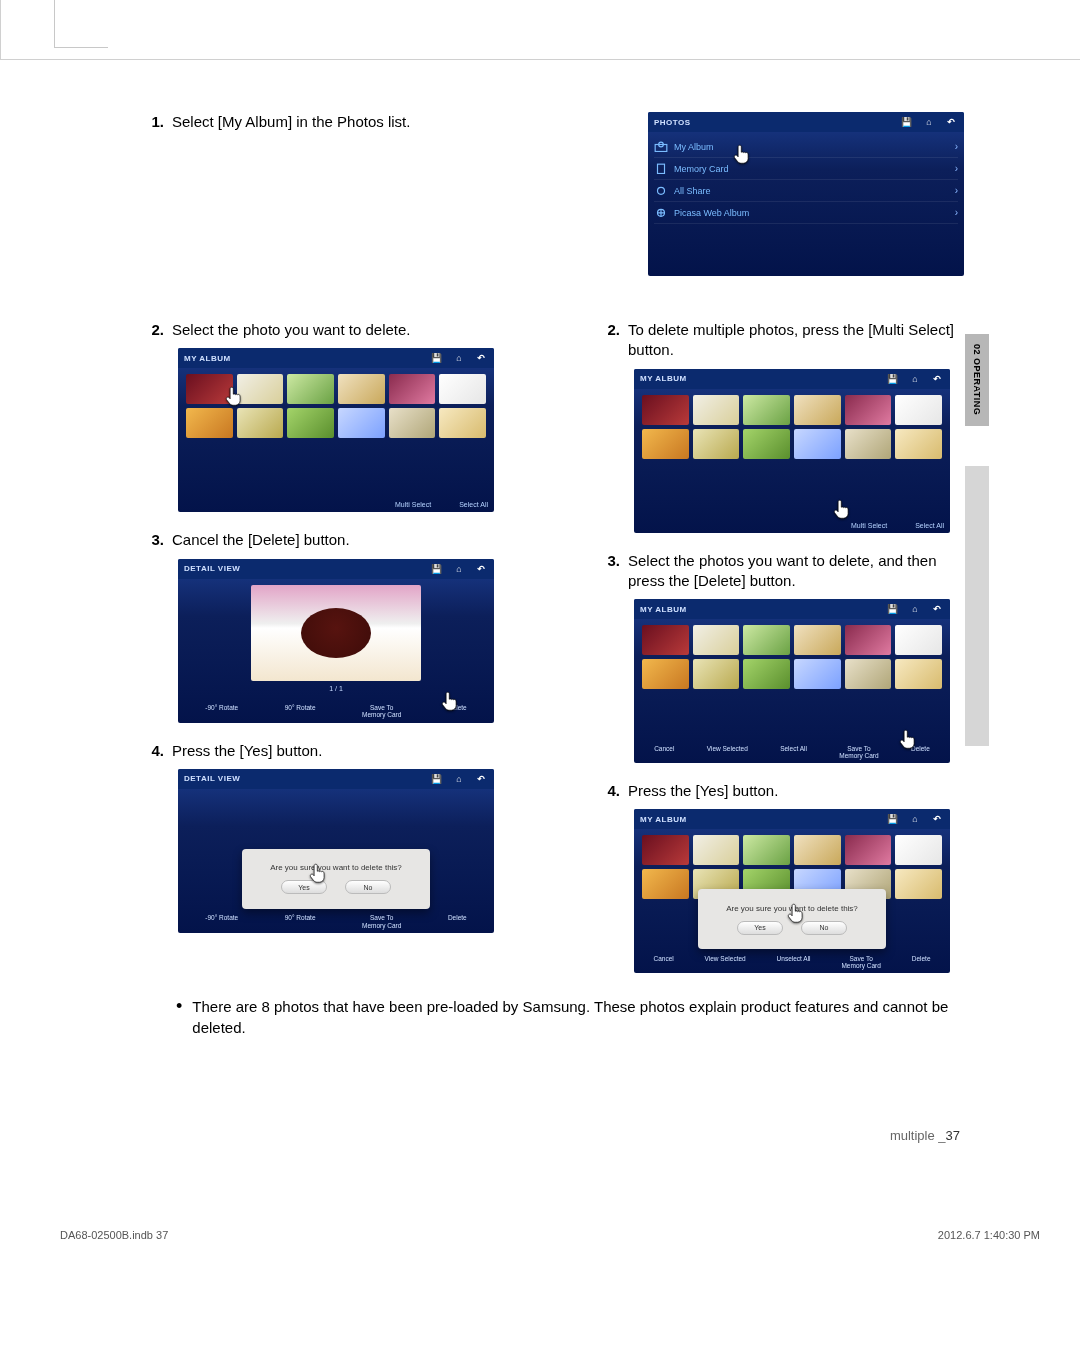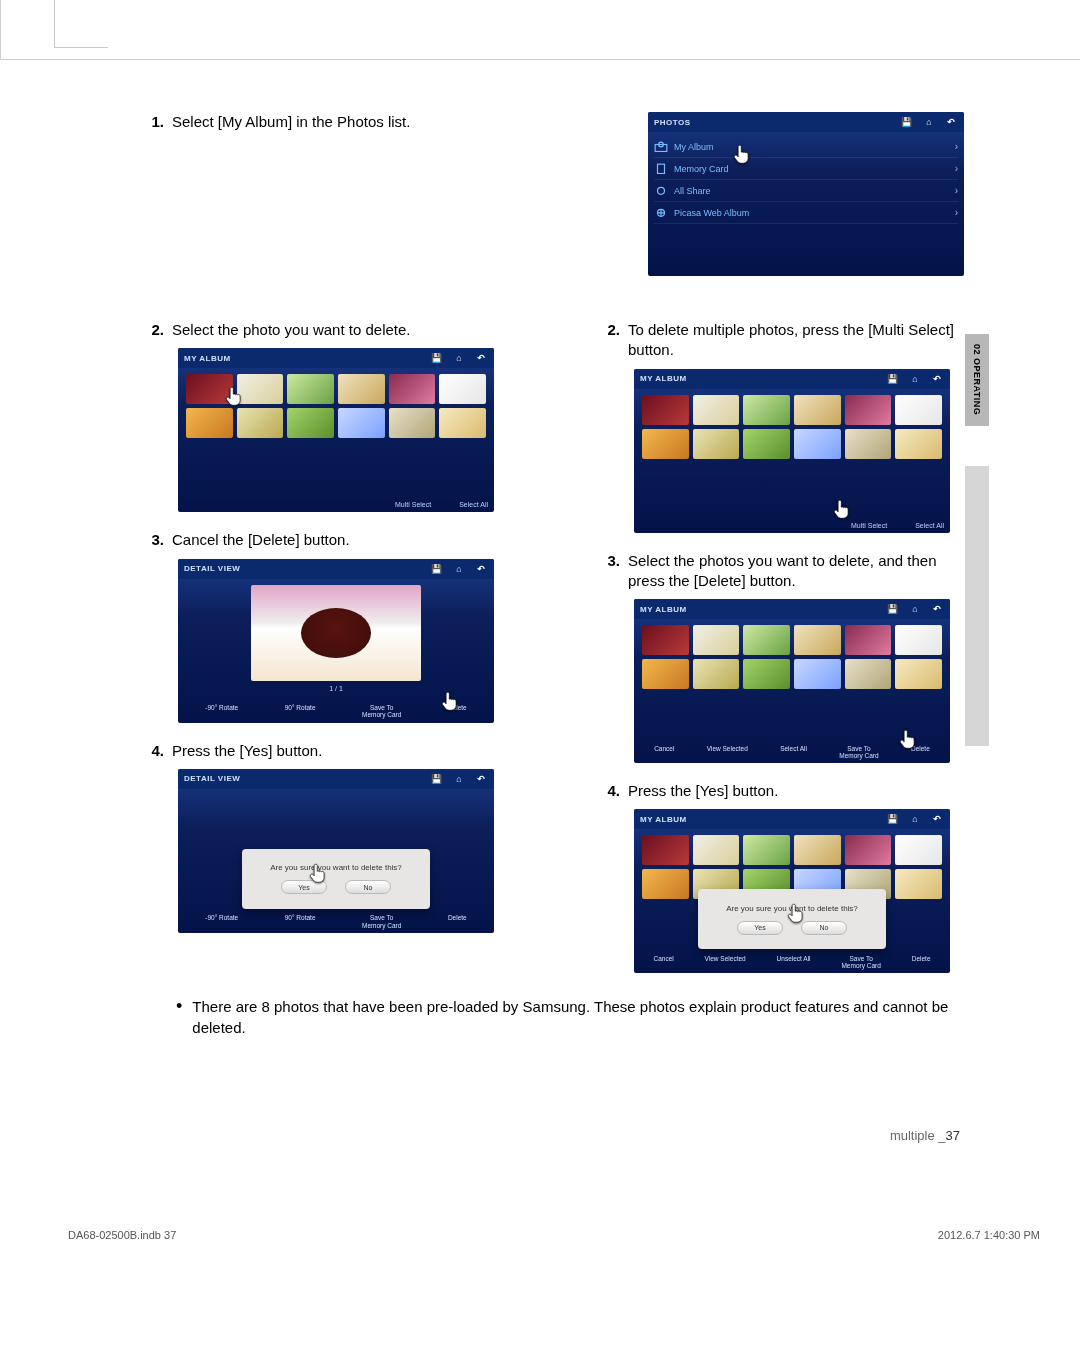--- a/index.html
+++ b/index.html
@@ -47,21 +47,21 @@
   .dialog-overlay .dlg-text { font-size: 8px; margin-bottom: 8px; }
   .dialog-overlay .dlg-btns { display: flex; gap: 18px; }
   .dialog-overlay .dlg-btn { width: 46px; height: 14px; background: linear-gradient(#fff,#ddd); border: 1px solid #bbb; border-radius: 8px; font-size: 7px; display: flex; align-items: center; justify-content: center; color: #333; }
   .page-stripe { position: absolute; width: 20px; min-height: 200px; padding: 40px 0; }
   .page-stripe .tab { position: absolute; top: 20px; left: 0; height: 92px; width: 24px; background: #b7b7b7; color: #000; font-size: 9px; font-weight: 700; writing-mode: vertical-rl; display: flex; align-items: center; justify-content: center; letter-spacing: 0.5px; }
   .page-stripe .bar { margin-top: 112px; background: #d6d6d6; width: 24px; height: 280px; }
   .hand-cursor { position: absolute; width: 26px; height: 26px; color: #fff; filter: drop-shadow(0 1px 1px rgba(0,0,0,0.6)); pointer-events: none; }
   .hand-cursor svg { width: 100%; height: 100%; }
   .footer-line { position: absolute; bottom: 204px; right: 120px; font-size: 13px; color: #333; }
   .footer-line .pg { font-weight: 400; }
-  .print-meta { position: absolute; bottom: 106px; left: 68px; right: 40px; display: flex; justify-content: space-between; font-size: 11px; color: #555; }
+  .print-meta { position: absolute; bottom: 106px; left: 60px; right: 40px; display: flex; justify-content: space-between; font-size: 11px; color: #555; }
   .footer-label { color:#666; }
   .full-step1-row { display: flex; align-items: flex-start; gap: 40px; }
   .full-step1-row .left-block { flex: 1; }
   .full-step1-row .right-block { width: 316px; }
   .screenshot.photoslist { height: 164px; }
   .row-block { margin-bottom: 20px; }
   .dialog-detail-wrap { padding: 0; position: relative; height: 100%; }
 </style>
 </head>
 <body>

